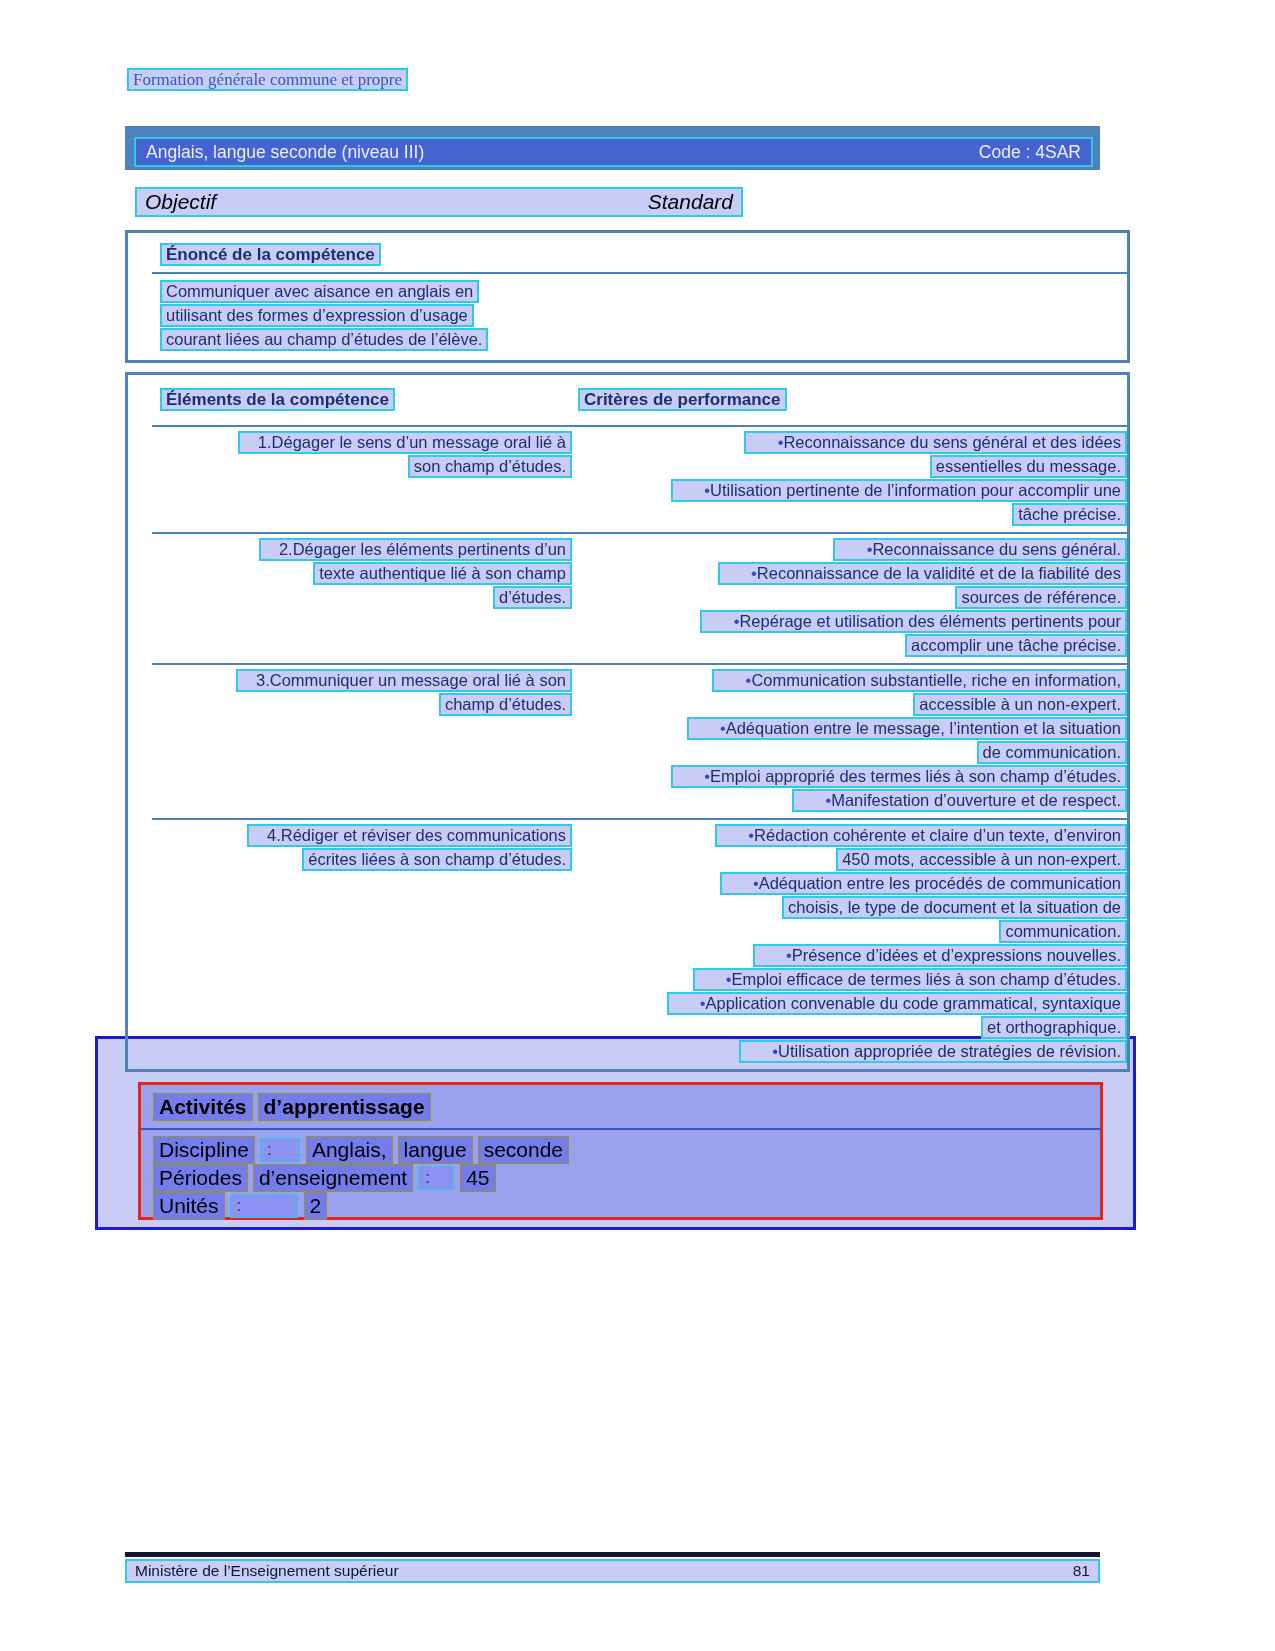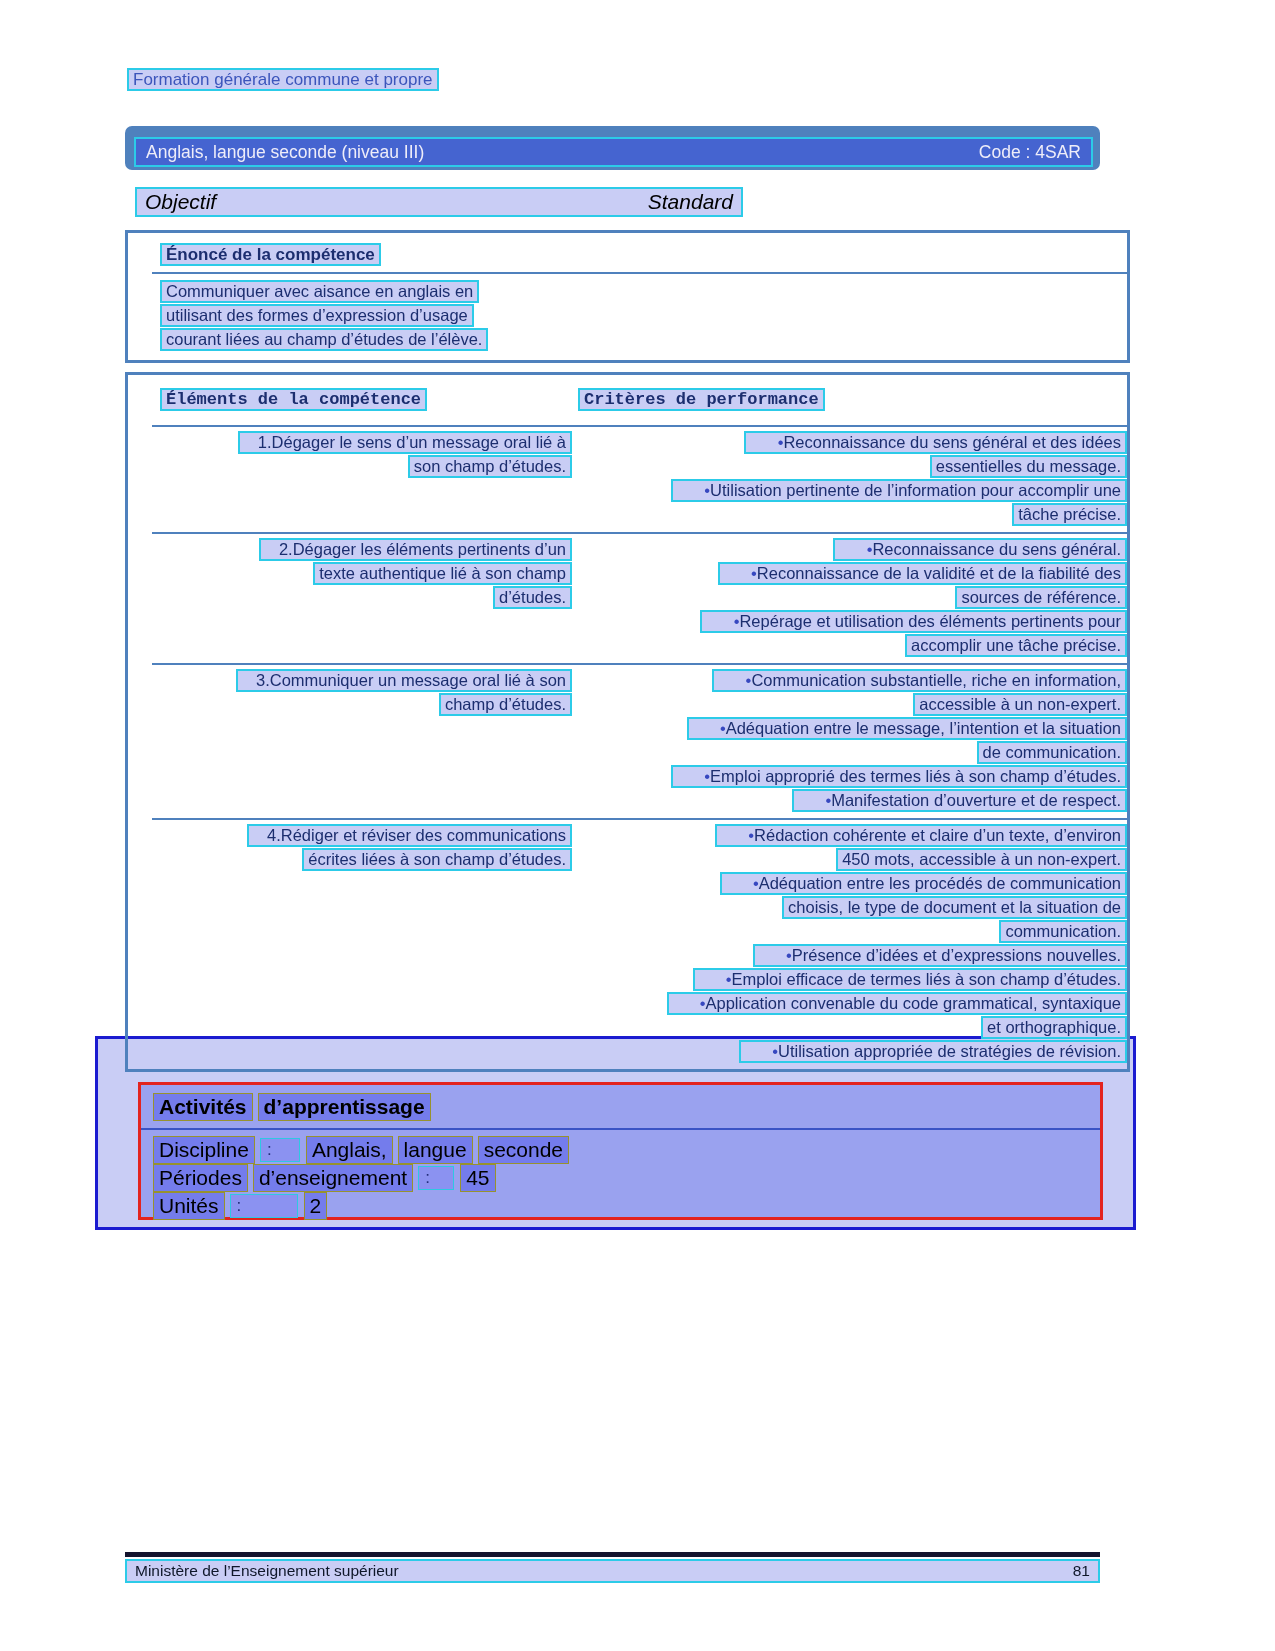--- a/index.html
+++ b/index.html
@@ -4,41 +4,41 @@
 <style>
   html,body{margin:0;padding:0;background:#ffffff;}
   .page{position:relative;width:1275px;height:1651px;background:#ffffff;
         font-family:"Liberation Sans",sans-serif;color:#1c2e6f;overflow:hidden;}
 
   
   .hl{display:inline-block;background:#c9cdf5;border:2px solid #2ccbe8;
       padding:0 4px;font-size:16.5px;line-height:19px;color:#1c2e6f;white-space:nowrap;}
   .ln{height:24px;white-space:nowrap;}
 
-  .top-label{position:absolute;left:127px;top:68px;}
+  .top-label{position:absolute;left:127px;top:68px;font-family:Liberation Serif, serif;}
   .top-label .hl{color:#3c55bb;font-size:17px;}
 
-  .bar{position:absolute;left:125px;top:126px;width:975px;height:44px;background:#4f81bd;border-radius:7px;}
+  .bar{position:absolute;left:125px;top:126px;width:975px;height:44px;background:#4f81bd;}
   .bar-inner{position:absolute;left:9px;right:7px;bottom:3px;height:26px;
              background:#4564d0;border:2px solid #2ccbe8;display:flex;
              justify-content:space-between;align-items:center;padding:0 10px;
              color:#eeedf9;font-size:17.5px;white-space:nowrap;}
 
   .obj-box{position:absolute;left:135px;top:187px;width:588px;display:flex;
            justify-content:space-between;background:#c9cdf5;border:2px solid #2ccbe8;
            padding:1px 8px;font-style:italic;font-weight:normal;font-size:21px;color:#000000;}
 
   .tbl{position:absolute;left:125px;width:975px;border:3px solid #4f81bd;background:transparent;z-index:1;padding-left:24px;}
   .t1{top:230px;}
   .t1h{padding:10px 8px 6px;border-bottom:2px solid #4f81bd;}
   .t1h .hl{font-weight:bold;font-size:17px;}
   .t1b{padding:6px 8px 8px;}
 
   .t2{top:372px;}
-  .t2h{display:flex;padding:13px 0 14px;border-bottom:2px solid #4f81bd;font-family:Liberation Mono, monospace;}
+  .t2h{display:flex;padding:13px 0 14px;border-bottom:2px solid #4f81bd;}
   .t2h .hl{font-weight:bold;font-size:17px;}
   .c1{width:412px;padding-left:8px;}
   .c2{flex:1;padding-left:6px;}
   .t2-row{display:flex;padding:4px 0 5px;text-align:right;}
   .t2-row + .t2-row{border-top:2px solid #4f81bd;gap:32px;}
   .cel{width:412px;padding-left:8px;}
   .ccr{flex:1;padding-left:6px;}
   .cont{margin-left:28px;}
   .contc{margin-left:37px;}
   .num{display:inline-block;width:28px;}

